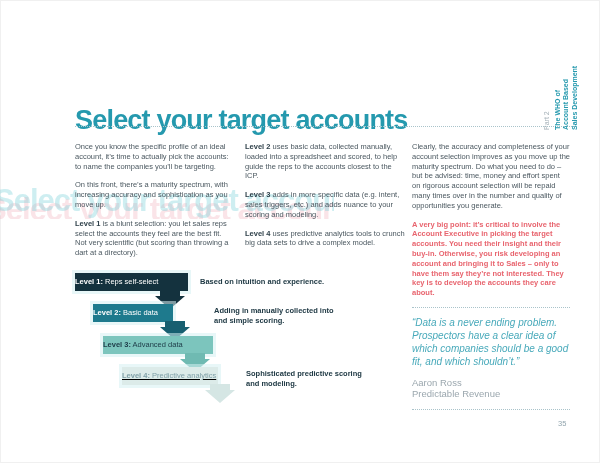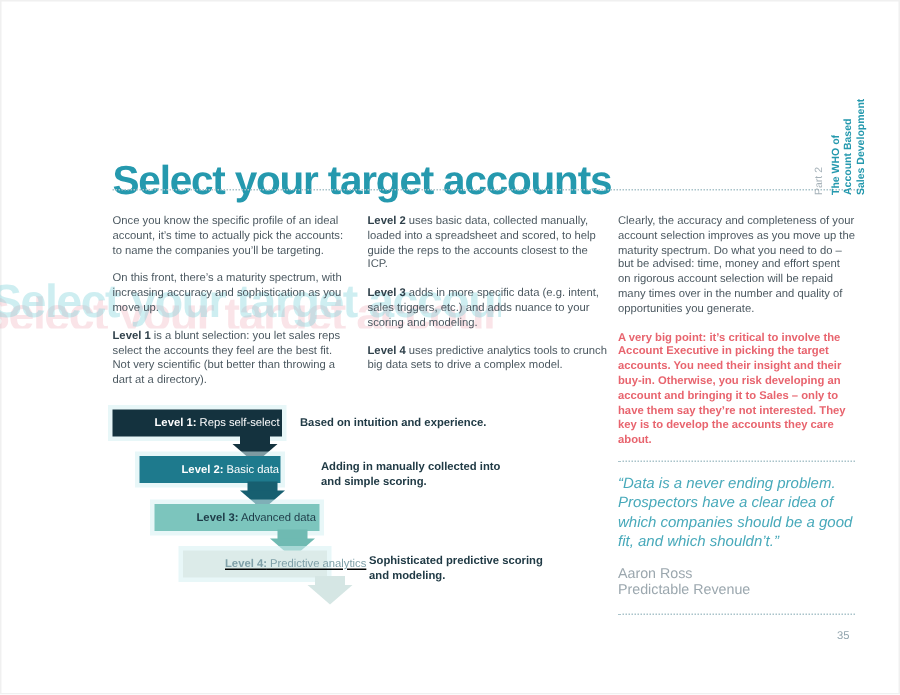--- a/index.html
+++ b/index.html
@@ -20,23 +20,23 @@
   .callout{color:#e8646e;font-weight:bold;}
   .inner-rule{border-top:1px dotted #a9c3ca;height:0;margin:9px 0 8px 0;}
   .quote{color:#47a9ba;font-style:italic;font-size:10px;line-height:13px;margin:0 0 8px 0;}
   .attribution{color:#9ba7ae;font-size:9.5px;line-height:11.5px;margin:0 0 9px 0;}
   .sidebar{position:absolute;left:543px;top:130px;width:92px;transform:rotate(-90deg);
            transform-origin:0 0;font-size:7px;line-height:8.6px;}
   .sidebar-part{color:#a5b1b8;margin-bottom:2px;}
   .sidebar-line{color:#2599ae;font-weight:bold;}
   .page-number{position:absolute;left:558px;top:419px;font-size:7.5px;color:#92a5ae;}
   .bar{position:absolute;height:18px;box-shadow:0 0 0 3px rgba(214,240,243,0.55);}
-  .bar-label{display:block;padding-left:28px;line-height:18px;font-size:7.5px;white-space:nowrap;}
+  .bar-label{display:block;padding-left:0;line-height:18px;font-size:7.5px;white-space:nowrap;}
   .bar1{left:75px;top:273px;width:113px;}
-  .bar2{left:93px;top:304px;width:94px;}
+  .bar2{left:93px;top:304px;width:80px;}
   .bar3{left:103px;top:336px;width:110px;}
   .bar4{left:122px;top:367px;width:96px;text-decoration:underline;}
   .stem{position:absolute;width:20px;height:7px;}
   .stem1{left:160px;top:290px;} .stem2{left:165px;top:321px;}
   .stem3{left:185px;top:353px;} .stem4{left:210px;top:384px;}
   .arrowhead{position:absolute;width:0;height:0;border-left:15px solid transparent;
              border-right:15px solid transparent;border-top:13px solid #000;}
   .ah1{left:155px;top:296px;} .ah2{left:160px;top:327px;}
   .ah3{left:180px;top:359px;} .ah4{left:205px;top:390px;}
   .note{position:absolute;font-size:7.5px;line-height:9.5px;font-weight:bold;color:#203a45;}
@@ -51,21 +51,21 @@
 <div class="page">
 
   <h1 class="title">Select your target accounts</h1>
   <div class="rule title-rule"></div>
 
   <div class="watermark">Select your target accounts</div>
 
   <div class="col col1">
     <p>Once you know the specific profile of an ideal account, it’s time to actually pick the accounts: to name the companies you’ll be targeting.</p>
     <p>On this front, there’s a maturity spectrum, with increasing accuracy and sophistication as you move up.</p>
-    <p><b class="lead">Level 1</b><span> is a blunt selection: you let sales reps select the accounts they feel are the best fit. Not very scientific (but better than throwing a dart at a directory).</span></p>
+    <p><b class="lead">Level 1</b><span> is a blunt selection: you let sales reps select the accounts they feel are the best fit. Not very scientific (but scoring than throwing a dart at a directory).</span></p>
   </div>
 
   <div class="col col2">
     <p><b class="lead">Level 2</b><span> uses basic data, collected manually, loaded into a spreadsheet and scored, to help guide the reps to the accounts closest to the ICP.</span></p>
     <p><b class="lead">Level 3</b><span> adds in more specific data (e.g. intent, sales triggers, etc.) and adds nuance to your scoring and modeling.</span></p>
     <p><b class="lead">Level 4</b><span> uses predictive analytics tools to crunch big data sets to drive a complex model.</span></p>
   </div>
 
   <div class="col col3">
     <p>Clearly, the accuracy and completeness of your account selection improves as you move up the maturity spectrum. Do what you need to do – but be advised: time, money and effort spent on rigorous account selection will be repaid many times over in the number and quality of opportunities you generate.</p>

